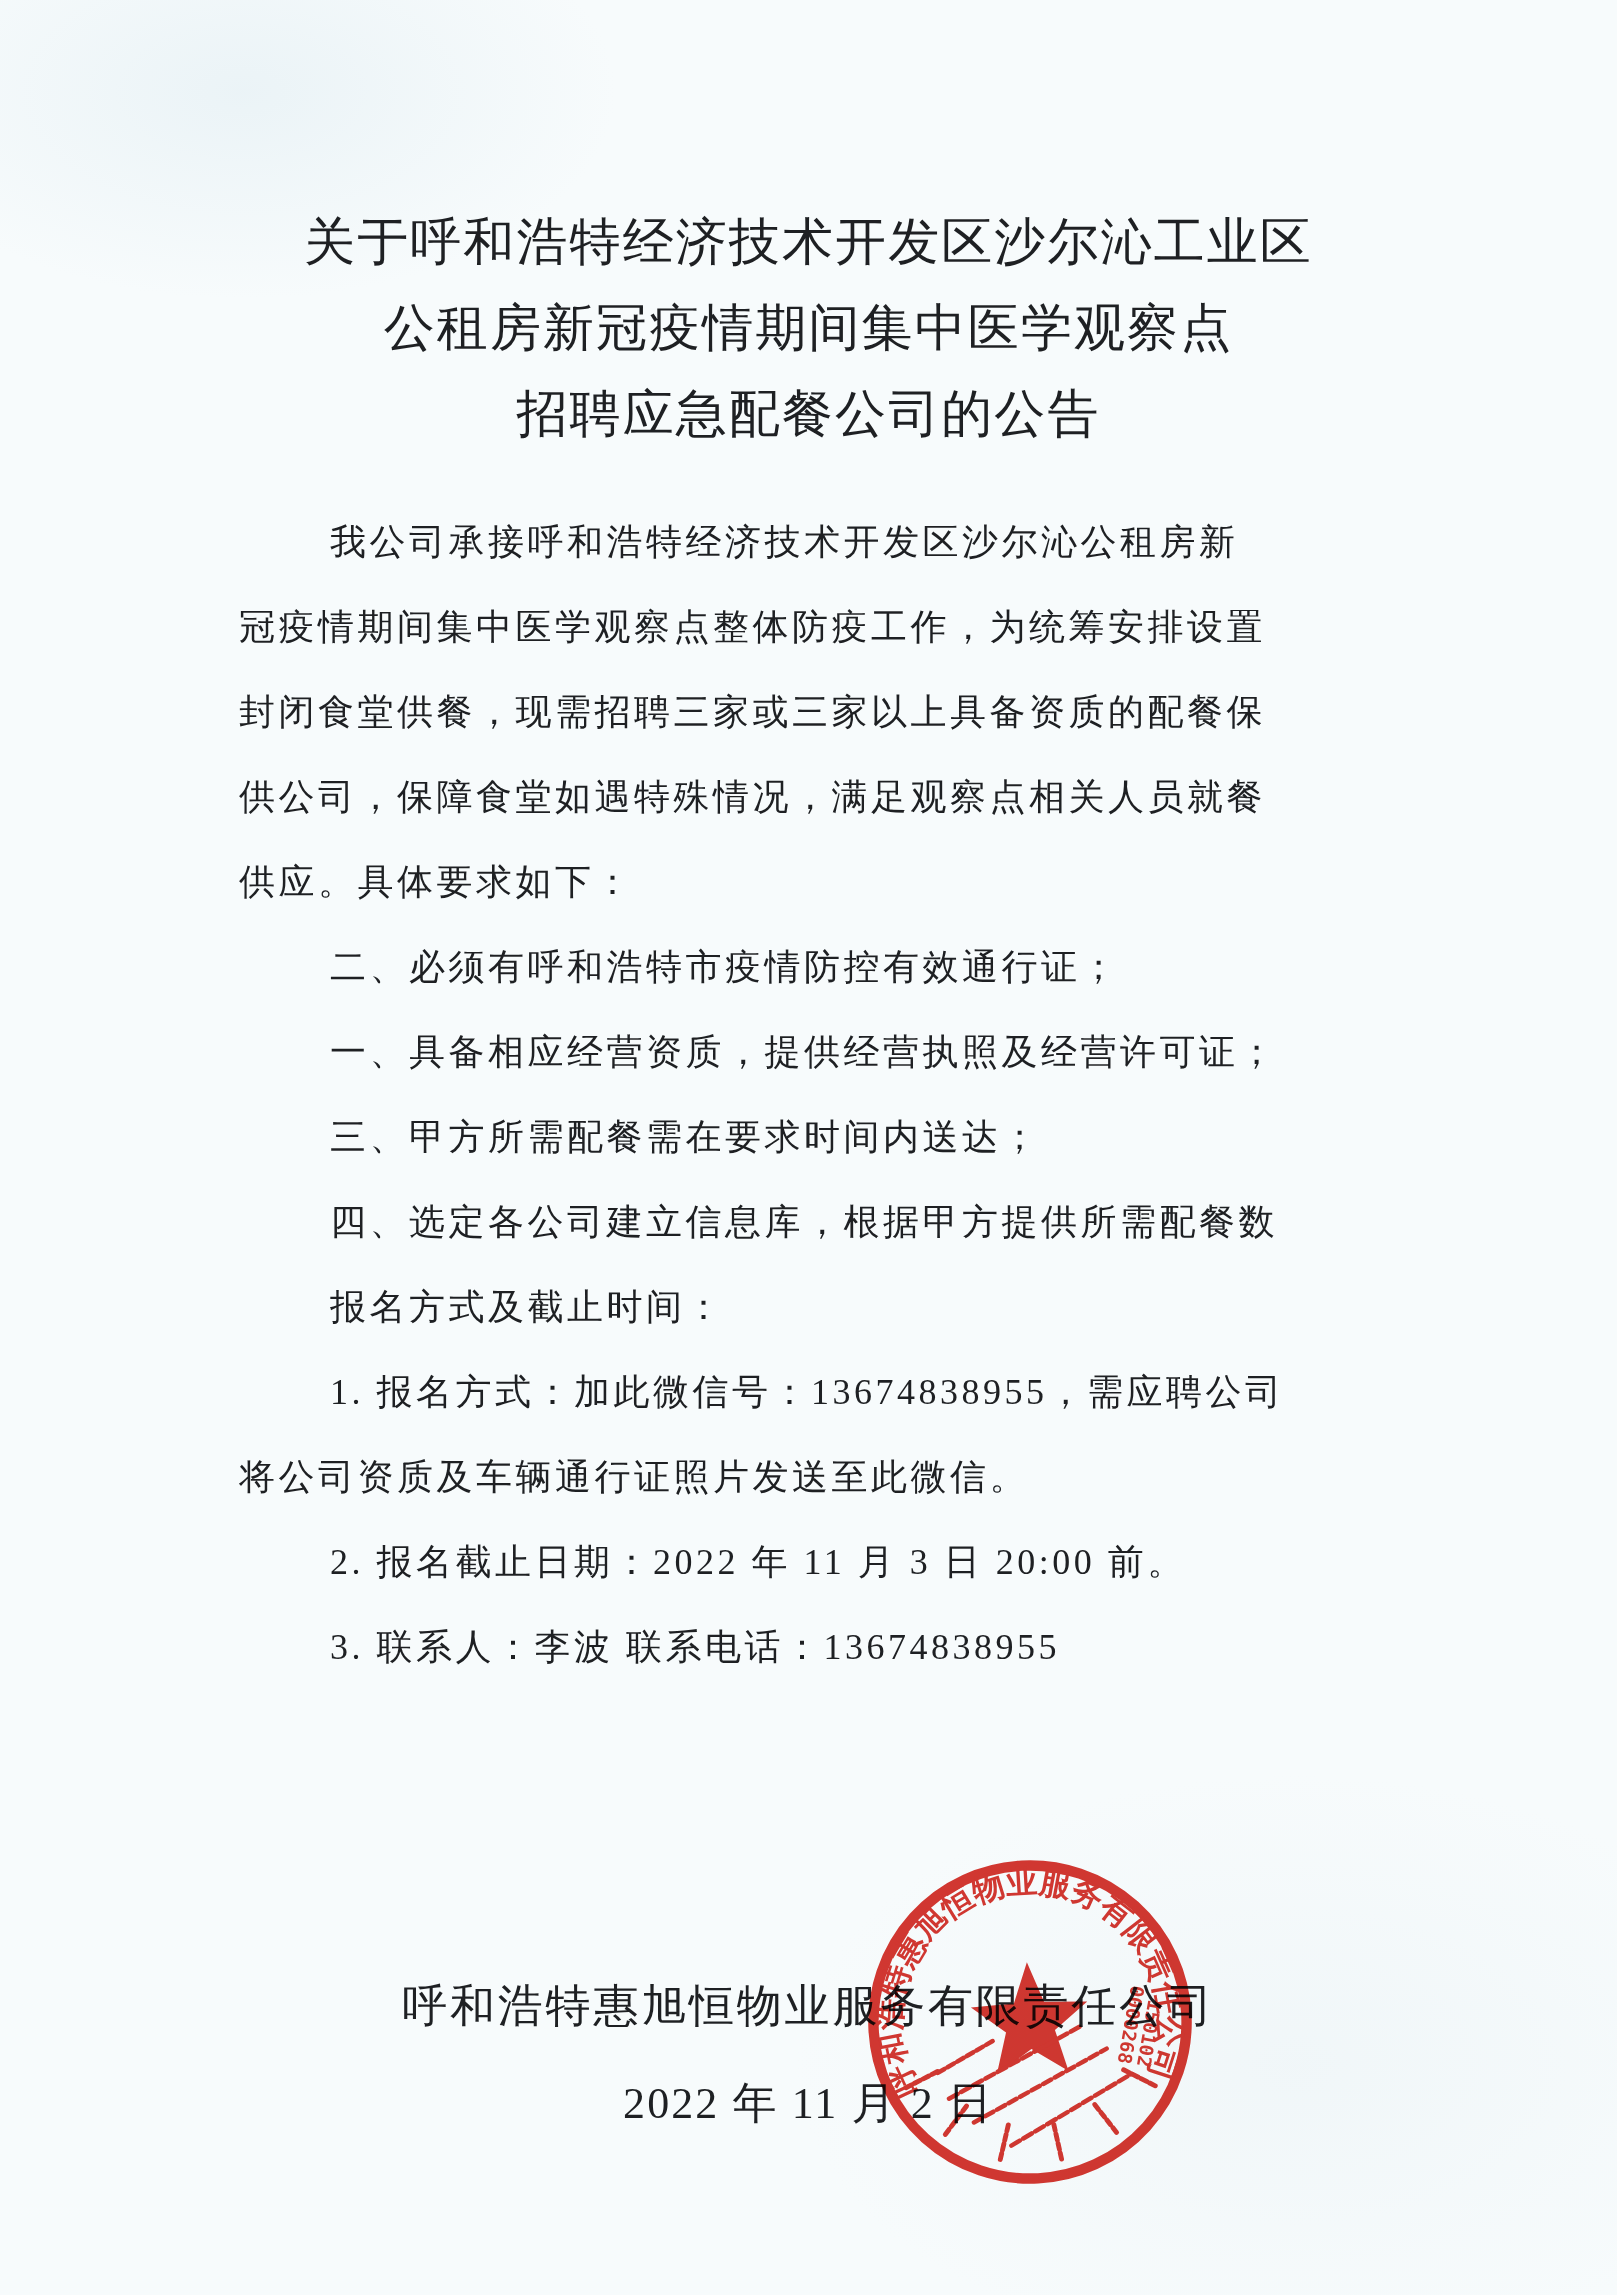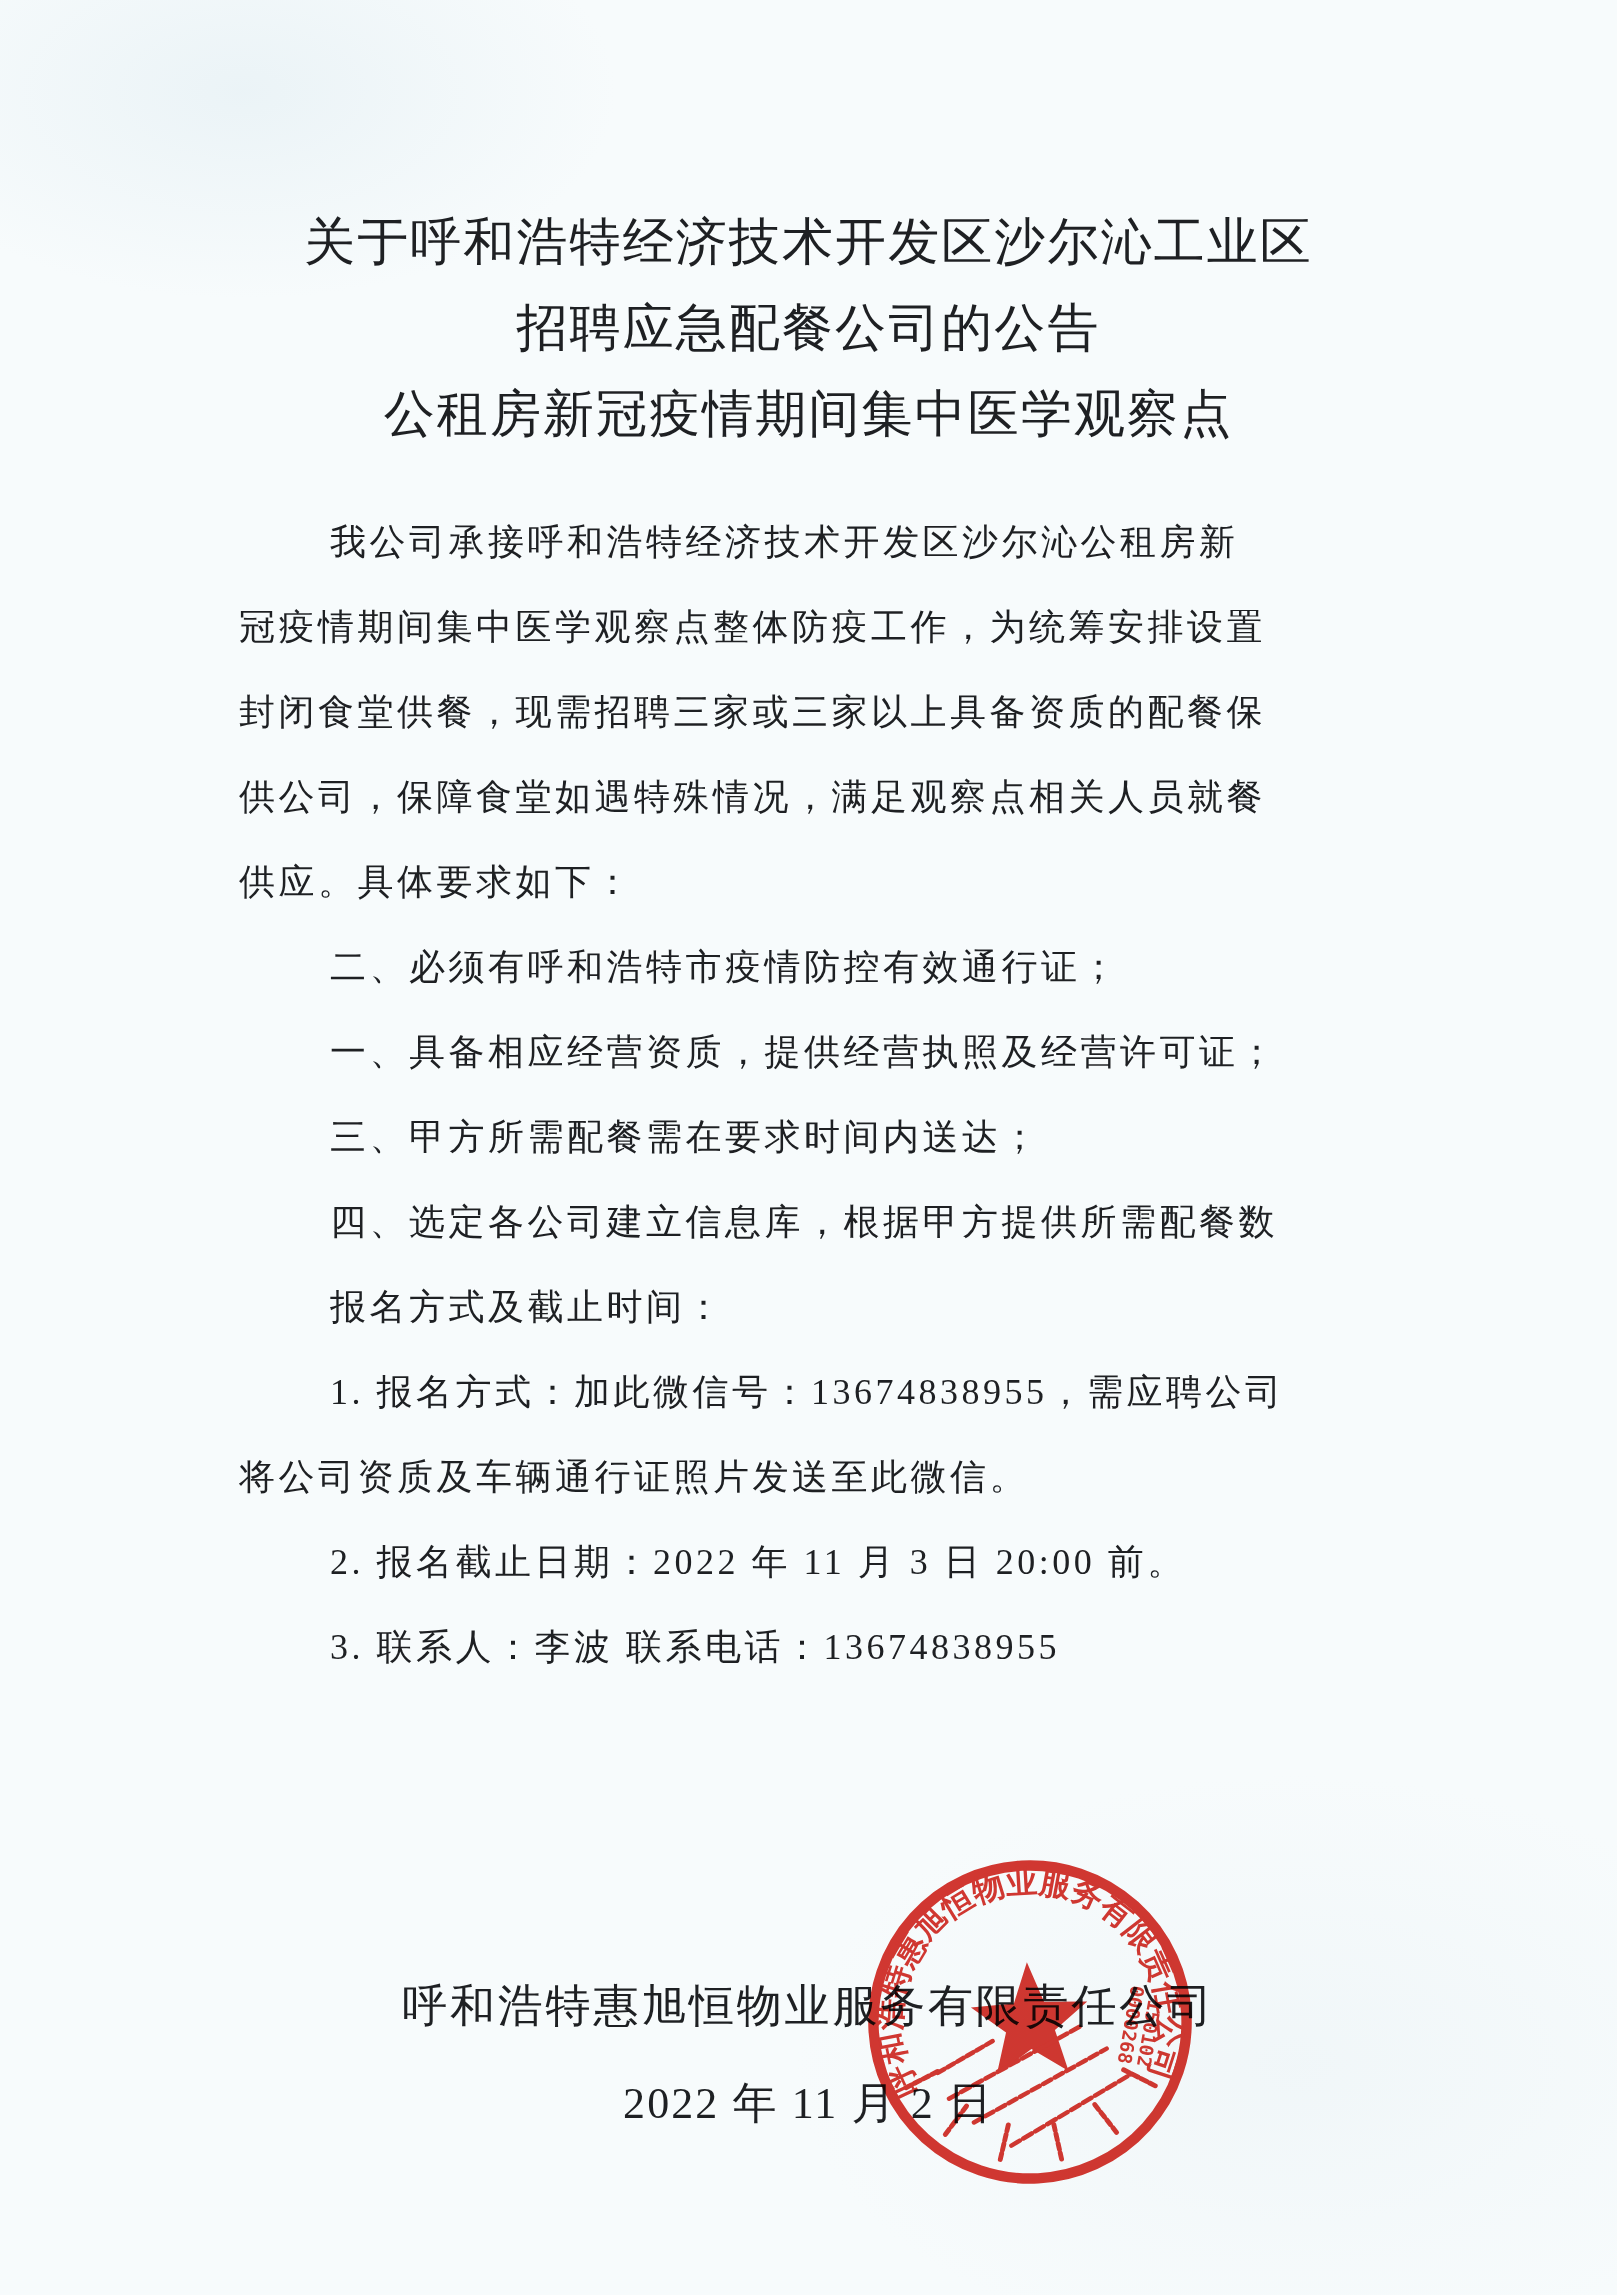--- a/index.html
+++ b/index.html
@@ -64,22 +64,22 @@
     transform:rotate(-3deg);
   }
 </style>
 </head>
 <body>
 
 <div class="page">
 
   <div class="title-block">
     <div class="title-line">关于呼和浩特经济技术开发区沙尔沁工业区</div>
+    <div class="title-line">公租房新冠疫情期间集中医学观察点</div>
     <div class="title-line">招聘应急配餐公司的公告</div>
-    <div class="title-line">公租房新冠疫情期间集中医学观察点</div>
   </div>
 
   <div class="body-block">
     <div class="bl ind">我公司承接呼和浩特经济技术开发区沙尔沁公租房新</div>
     <div class="bl">冠疫情期间集中医学观察点整体防疫工作，为统筹安排设置</div>
     <div class="bl">封闭食堂供餐，现需招聘三家或三家以上具备资质的配餐保</div>
     <div class="bl">供公司，保障食堂如遇特殊情况，满足观察点相关人员就餐</div>
     <div class="bl">供应。具体要求如下：</div>
     <div class="bl ind">二、必须有呼和浩特市疫情防控有效通行证；</div>
     <div class="bl ind">一、具备相应经营资质，提供经营执照及经营许可证；</div>

